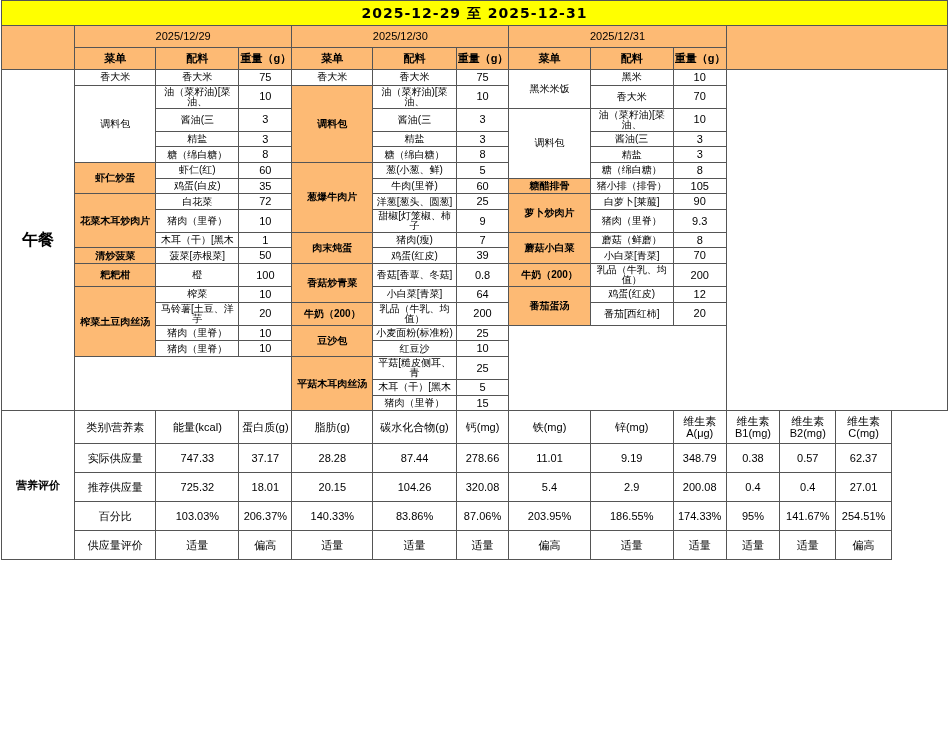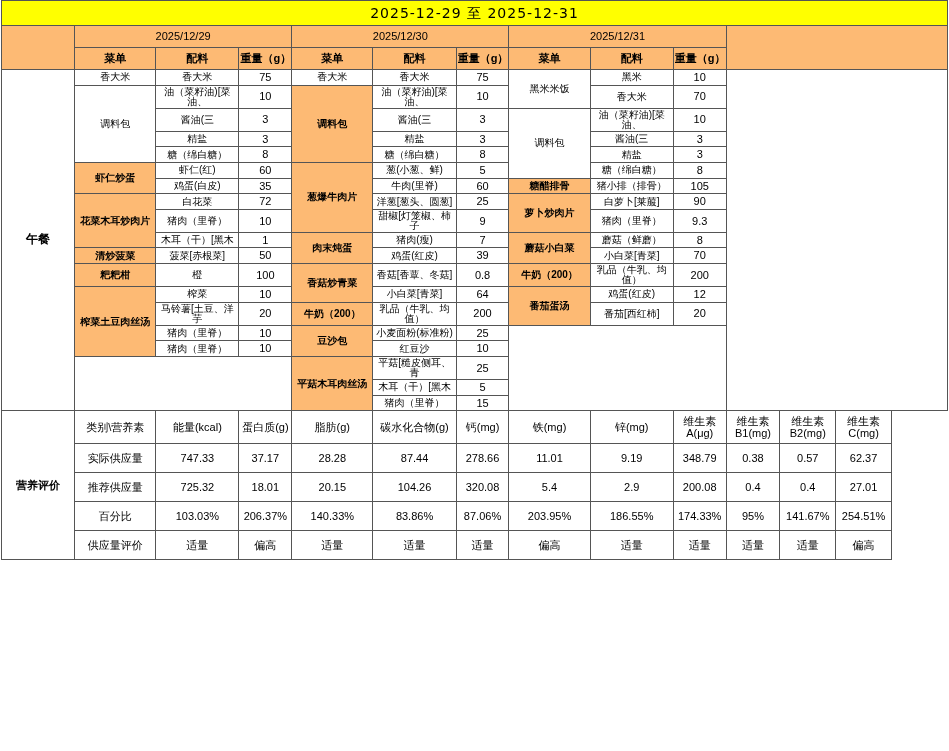--- a/index.html
+++ b/index.html
@@ -33,30 +33,30 @@
     font-size:11px;
     padding:1px 1px;
     line-height:1.15;
     overflow:hidden;
     white-space:nowrap;
   }
   .yellow{background:#fdba74;}
   .bold{font-weight:bold;}
   .daterow td{
     background:#ffff00;
-    font-weight:normal;
+    font-weight:bold;
     font-size:14px;
     letter-spacing:1px;
     height:22px;
     font-family:"DejaVu Sans","Liberation Sans",sans-serif;
   }
   .dayhdr td{height:19px;font-size:11px;}
   .colhdr td{height:19px;font-weight:bold;}
   .meal{
-    font-size:12px;
+    font-size:16px;
     width:62px;
   }
   .smallwrap{
     white-space:normal;
     line-height:1.0;
     font-size:10px;
   }
   .clip{
     display:block;
     max-height:26px;

